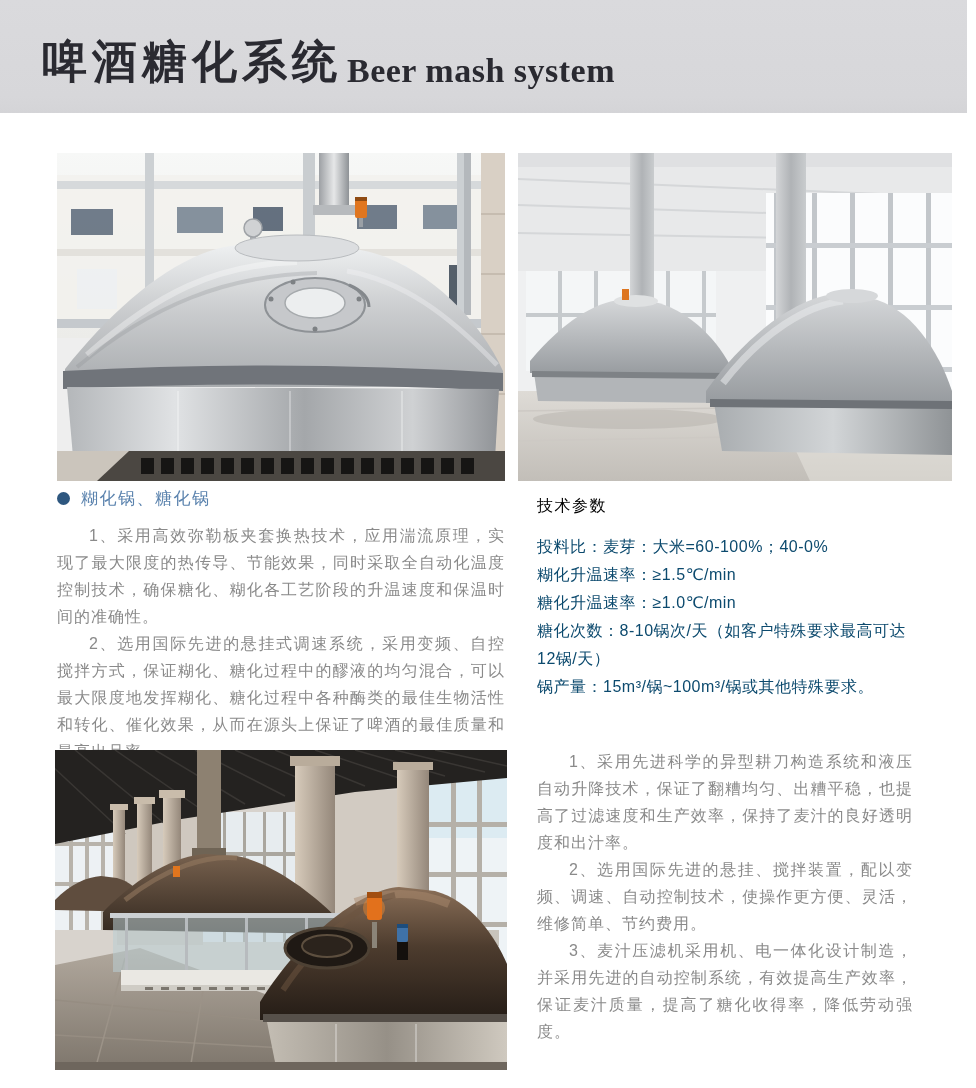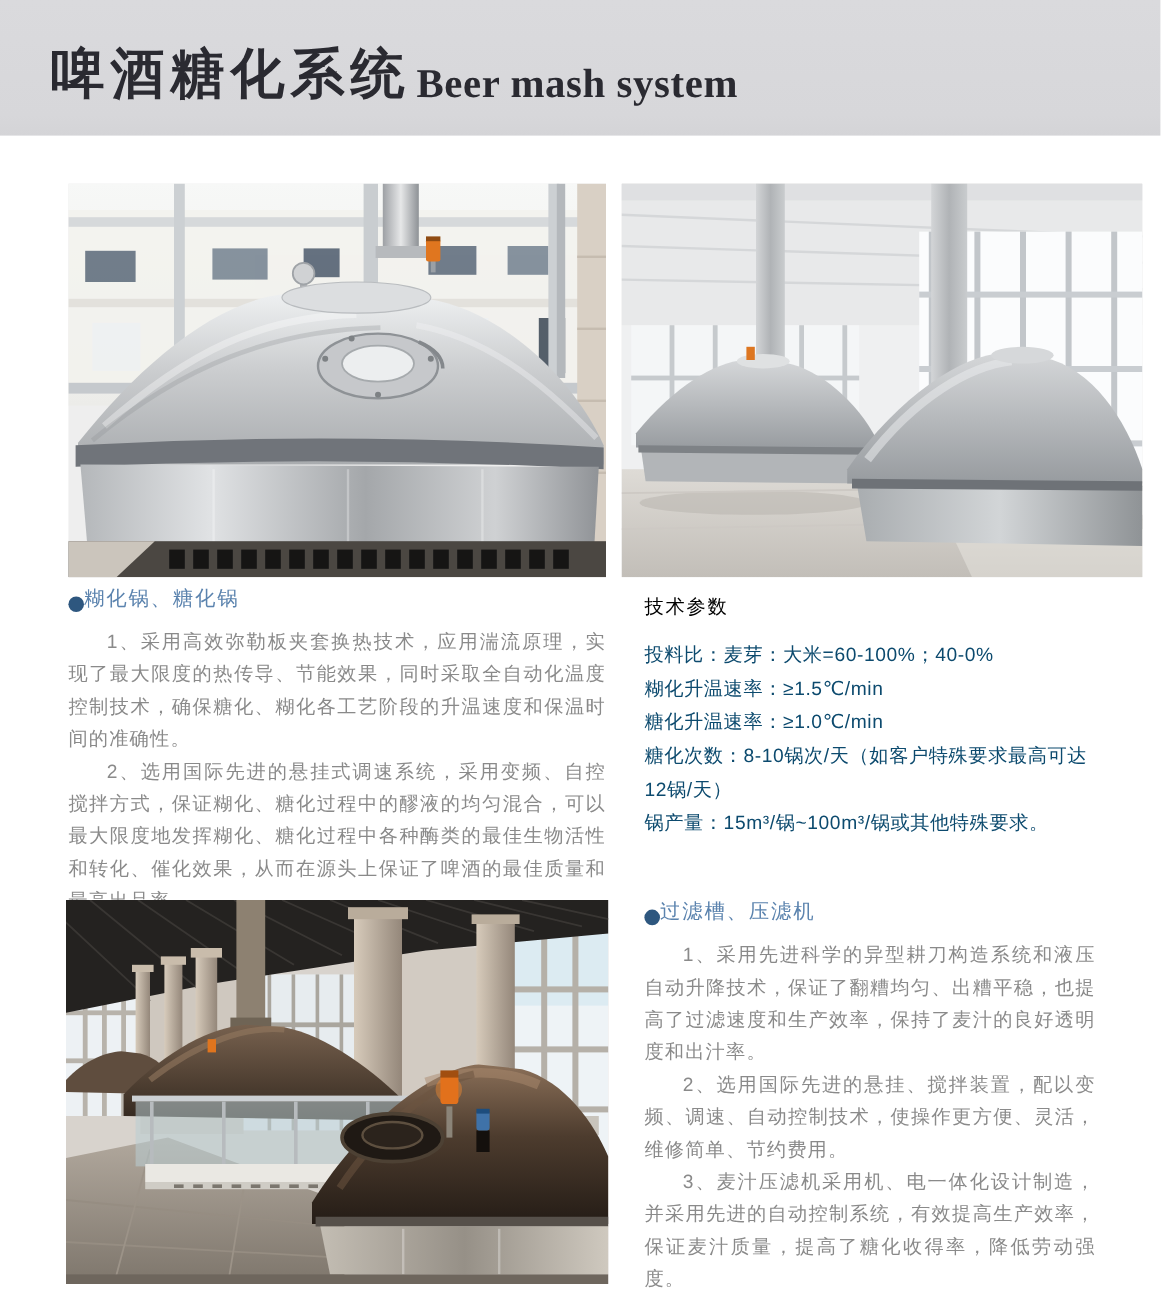--- a/index.html
+++ b/index.html
@@ -32,21 +32,21 @@
   }
 
   
   .photo { position:absolute; margin:0; padding:0; background:#eee; }
   .photo svg { display:block; width:100%; height:100%; }
   .photo1 { left:57px;  top:153px; width:448px; height:328px; }
   .photo2 { left:518px; top:153px; width:434px; height:328px; }
   .photo3 { left:55px;  top:750px; width:452px; height:320px; }
 
   
-  .sec-title { display:flex; align-items:flex-end; }
+  .sec-title { display:flex; align-items:center; gap:11px; }
   .bullet {
     width:13px; height:13px; border-radius:50%;
     background:#2e577f; flex:0 0 auto;
   }
   .sec-title-text { font-size:17px; color:#5b83ae; letter-spacing:1.5px; }
 
   .left-col { position:absolute; left:57px; top:487px; width:448px; }
   .left-col .sec-title { margin-bottom:12px; }
 
   .body-p {
@@ -308,24 +308,20 @@
     <div class="params-title">技术参数</div>
     <div class="param-line">投料比：麦芽：大米=60-100%；40-0%</div>
     <div class="param-line">糊化升温速率：≥1.5℃/min</div>
     <div class="param-line">糖化升温速率：≥1.0℃/min</div>
     <div class="param-line">糖化次数：8-10锅次/天（如客户特殊要求最高可达</div>
     <div class="param-line">12锅/天）</div>
     <div class="param-line">锅产量：15m³/锅~100m³/锅或其他特殊要求。</div>
   </section>
 
   <section class="filter">
-    <div class="sec-title">
-      <span class="bullet"></span>
-      <span class="sec-title-text">过滤槽、压滤机</span>
-    </div>
     <p class="body-p">1、采用先进科学的异型耕刀构造系统和液压自动升降技术，保证了翻糟均匀、出糟平稳，也提高了过滤速度和生产效率，保持了麦汁的良好透明度和出汁率。</p>
     <p class="body-p">2、选用国际先进的悬挂、搅拌装置，配以变频、调速、自动控制技术，使操作更方便、灵活，维修简单、节约费用。</p>
     <p class="body-p">3、麦汁压滤机采用机、电一体化设计制造，并采用先进的自动控制系统，有效提高生产效率，保证麦汁质量，提高了糖化收得率，降低劳动强度。</p>
   </section>
 
   <figure class="photo photo3" role="img" aria-label="糖化车间铜色锅体与立柱玻璃护栏">
     <svg viewBox="0 0 452 320" preserveAspectRatio="none">
       <defs>
         <linearGradient id="p3cop" x1="0" y1="0" x2="0" y2="1">
           <stop offset="0" stop-color="#77614e"></stop>

